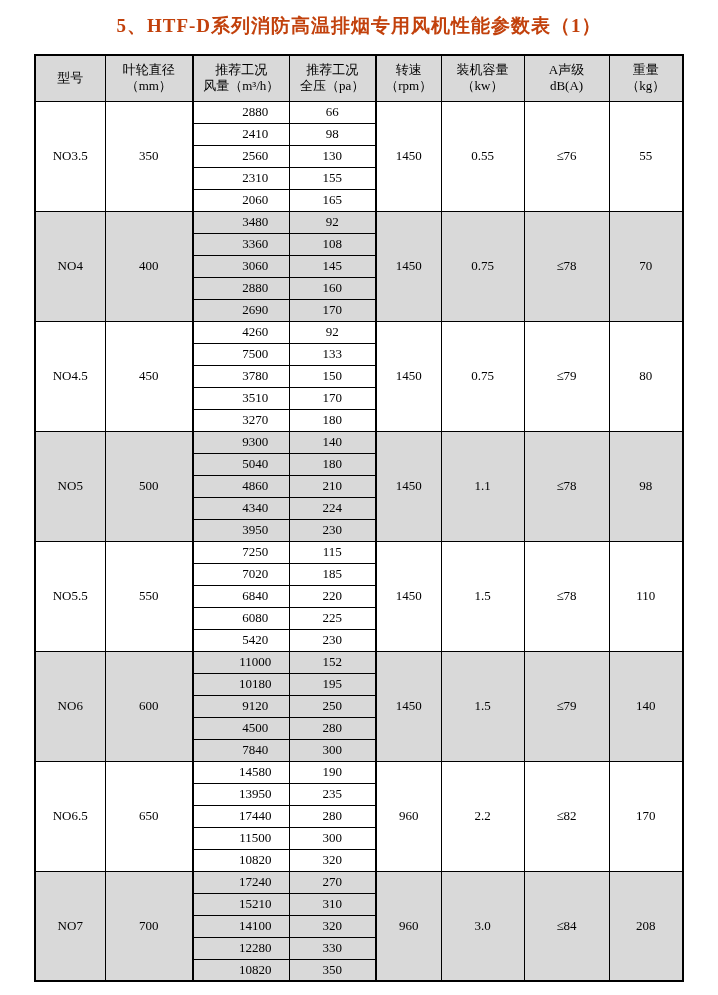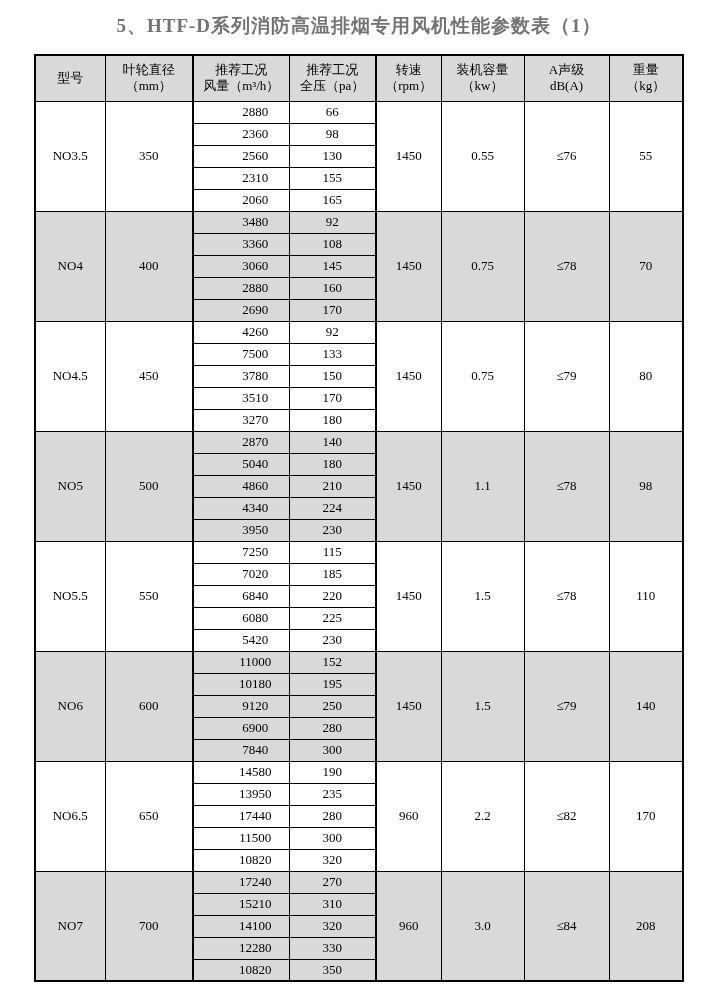--- a/index.html
+++ b/index.html
@@ -18,21 +18,21 @@
     overflow: hidden;
   }
   .title {
     margin: 0;
     padding-top: 13px;
     padding-bottom: 11px;
     text-align: center;
     font-size: 19px;
     font-weight: bold;
     letter-spacing: 1px;
-    color: #737373;
+    color: #c2410c;
   }
   table.spec-table {
     border-collapse: collapse;
     table-layout: fixed;
     margin: 4px auto;
     width: 648px;
     border: 2px solid #000000;
   }
   .spec-table th,
   .spec-table td {
@@ -122,21 +122,21 @@
           <td rowspan="5">NO3.5</td>
           <td rowspan="5">350</td>
           <td class="flow-cell">2880</td>
           <td class="pressure-cell">66</td>
           <td rowspan="5">1450</td>
           <td rowspan="5">0.55</td>
           <td rowspan="5">≤76</td>
           <td rowspan="5">55</td>
         </tr>
         <tr class="">
-          <td class="flow-cell">2360</td>
+          <td class="flow-cell">2410</td>
           <td class="pressure-cell">98</td>
         </tr>
         <tr class="">
           <td class="flow-cell">2560</td>
           <td class="pressure-cell">130</td>
         </tr>
         <tr class="">
           <td class="flow-cell">2310</td>
           <td class="pressure-cell">155</td>
         </tr>
@@ -192,21 +192,21 @@
           <td class="flow-cell">3510</td>
           <td class="pressure-cell">170</td>
         </tr>
         <tr class="">
           <td class="flow-cell">3270</td>
           <td class="pressure-cell">180</td>
         </tr>
         <tr class="shaded group-start">
           <td rowspan="5">NO5</td>
           <td rowspan="5">500</td>
-          <td class="flow-cell">2870</td>
+          <td class="flow-cell">9300</td>
           <td class="pressure-cell">140</td>
           <td rowspan="5">1450</td>
           <td rowspan="5">1.1</td>
           <td rowspan="5">≤78</td>
           <td rowspan="5">98</td>
         </tr>
         <tr class="shaded">
           <td class="flow-cell">5040</td>
           <td class="pressure-cell">180</td>
         </tr>
@@ -260,21 +260,21 @@
         </tr>
         <tr class="shaded">
           <td class="flow-cell">10180</td>
           <td class="pressure-cell">195</td>
         </tr>
         <tr class="shaded">
           <td class="flow-cell">9120</td>
           <td class="pressure-cell">250</td>
         </tr>
         <tr class="shaded">
-          <td class="flow-cell">6900</td>
+          <td class="flow-cell">4500</td>
           <td class="pressure-cell">280</td>
         </tr>
         <tr class="shaded">
           <td class="flow-cell">7840</td>
           <td class="pressure-cell">300</td>
         </tr>
         <tr class=" group-start">
           <td rowspan="5">NO6.5</td>
           <td rowspan="5">650</td>
           <td class="flow-cell">14580</td>

